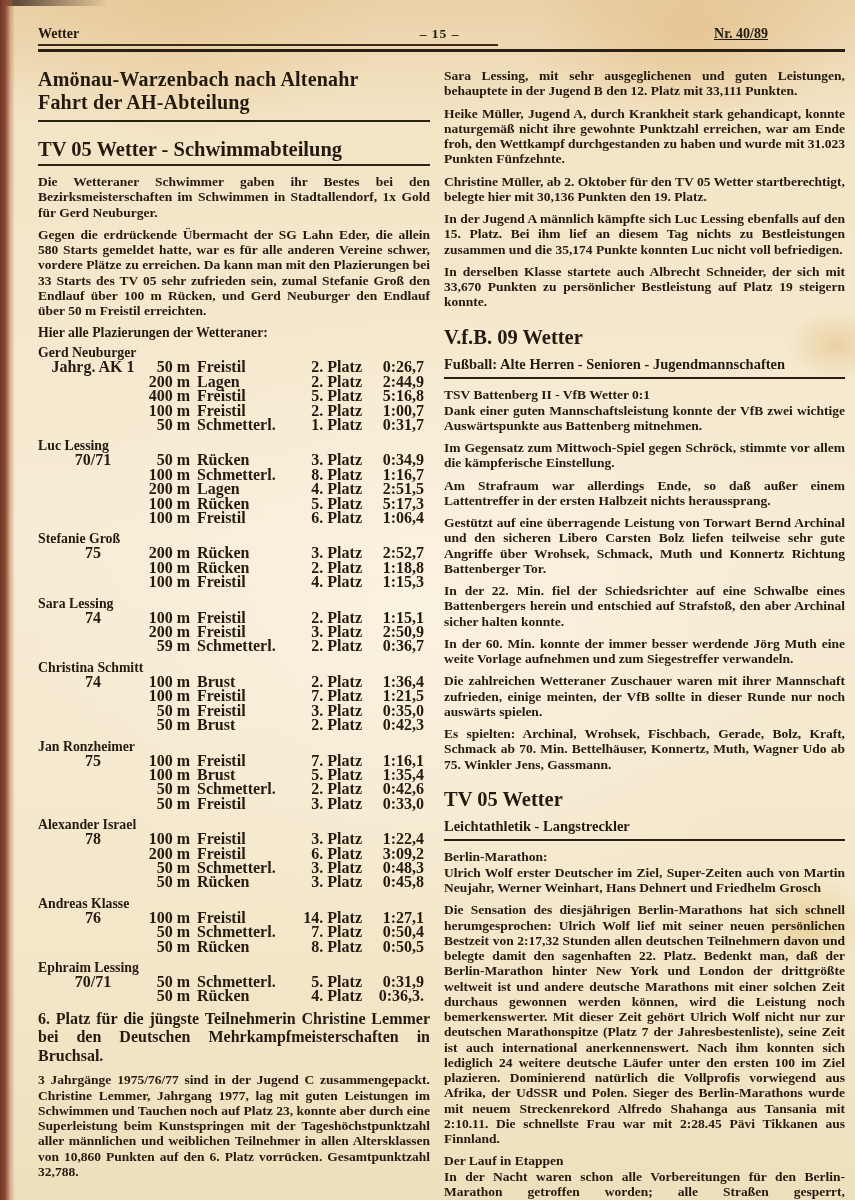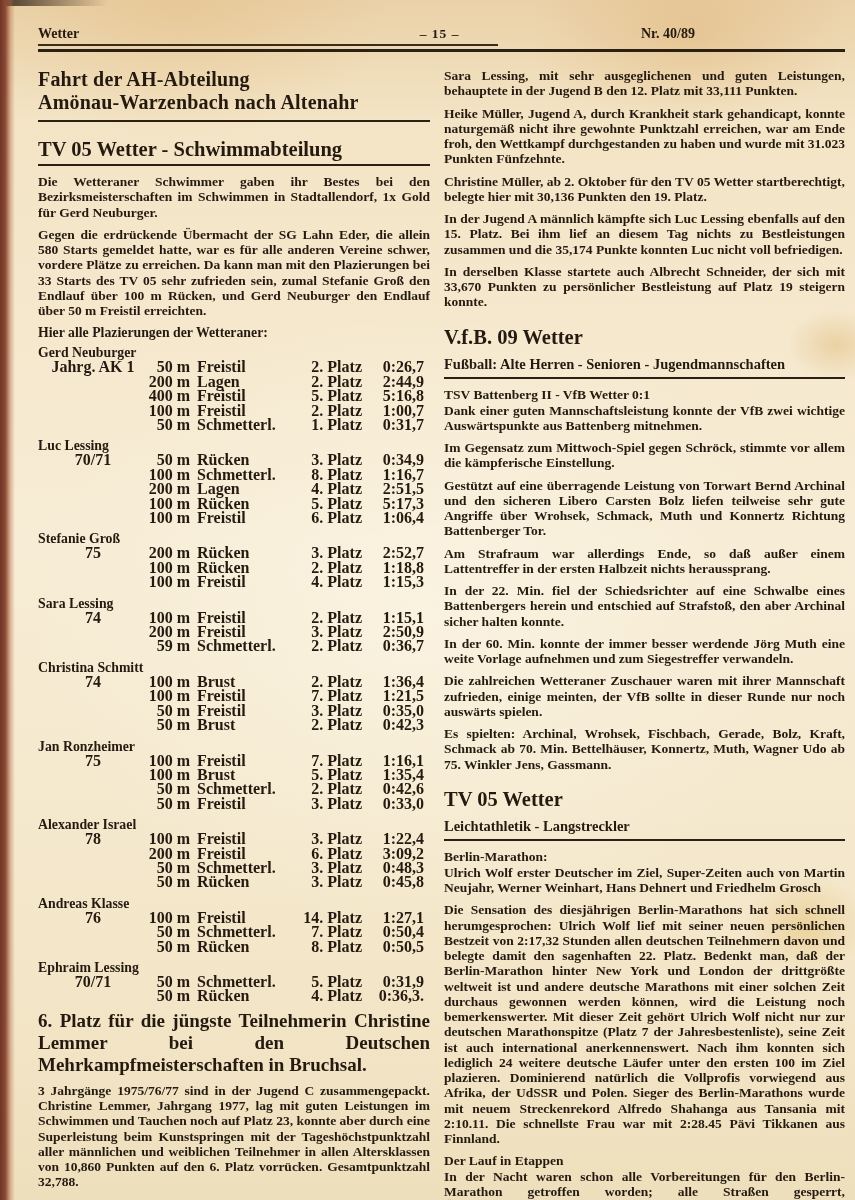--- a/index.html
+++ b/index.html
@@ -17,40 +17,40 @@
   }
   .edge-strip{position:absolute;left:0;top:0;width:15px;height:1200px;z-index:5;
     background:linear-gradient(90deg,#6e3526 0%,#8c4933 35%,rgba(178,106,74,0.45) 68%,rgba(200,150,110,0) 100%);}
   .corner-mark{position:absolute;left:0;top:0;width:120px;height:6px;
     background:linear-gradient(90deg,rgba(40,24,14,0.85),rgba(40,24,14,0) 90%);}
   .page{position:relative;z-index:2;padding:26px 10px 0 38px;}
 
   .page-header{display:flex;align-items:baseline;font-size:14px;}
   .ph-left{width:200px;}
   .ph-center{flex:1;text-align:center;font-size:13.5px;letter-spacing:1px;}
-  .ph-right{width:200px;text-align:left;padding-right:4px;}
+  .ph-right{width:200px;text-align:center;padding-right:4px;text-decoration:underline;}
   .rule-thin{border-top:2px solid #3a2c1a;width:57%;margin-top:2px;}
   .rule-thick{border-top:3.5px solid #2b2014;margin-top:3px;}
 
   .columns{display:flex;gap:14px;padding-top:16px;}
   .col-left{width:392px;flex:none;}
   .col-right{flex:1;min-width:0;}
 
   .art-title{font-size:20px;line-height:1.14;letter-spacing:0.2px;}
   .art-rule{border-top:2.2px solid #2b2014;margin:6px 0 8px;}
   .sec-title{font-size:20.5px;line-height:1.1;margin-top:16px;}
   .sub-title{font-size:14.5px;margin-top:8px;}
   .sub-rule{border-top:2.5px solid #2b2014;margin:4px 0 8px;}
 
   .para{margin:0 0 7px;font-size:13.5px;line-height:1.13;text-align:justify;
         hyphens:auto;-webkit-hyphens:auto;}
   .tight .para{margin:0;}
   .lead-line{font-size:13.5px;line-height:1.15;margin:0;}
   .table-intro{font-size:13.8px;margin:2px 0 4px;}
-  .highlight{font-size:19px;line-height:1.16;margin:4px 0 7px;text-align:justify;}
+  .highlight{font-size:16px;line-height:1.16;margin:4px 0 7px;text-align:justify;}
 
   .swim-table{padding-right:6px;}
   .swimmer{margin-bottom:6px;}
   .swimmer-name{font-size:13.8px;line-height:15px;}
   .srow{display:grid;grid-template-columns:110px 46px 1fr 78px 62px;
         font-size:16px;line-height:14.4px;}
   .c-cls{text-align:center;}
   .c-dist{text-align:right;padding-right:4px;}
   .c-stroke{padding-left:3px;}
   .c-place{text-align:right;}
@@ -71,22 +71,22 @@
   </div>
   <div class="rule-thin"></div>
   <div class="rule-thick"></div>
 
   <div class="columns">
 
     <div class="col-left">
 
       <div>
         <div class="art-title">
+          <div>Amönau-Warzenbach nach Altenahr</div>
           <div>Fahrt der AH-Abteilung</div>
-          <div>Amönau-Warzenbach nach Altenahr</div>
         </div>
         <div class="art-rule"></div>
       </div>
 
       <div>
         <div class="sec-title">TV 05 Wetter - Schwimmabteilung</div>
         <div class="sub-rule"></div>
         <div>
             <p class="para">Die Wetteraner Schwimmer gaben ihr Bestes bei den Bezirksmeisterschaften im Schwimmen in Stadtallendorf, 1x Gold für Gerd Neuburger.</p>
             <p class="para">Gegen die erdrückende Übermacht der SG Lahn Eder, die allein 580 Starts gemeldet hatte, war es für alle anderen Vereine schwer, vordere Plätze zu erreichen. Da kann man mit den Plazierungen bei 33 Starts des TV 05 sehr zufrieden sein, zumal Stefanie Groß den Endlauf über 100 m Rücken, und Gerd Neuburger den Endlauf über 50 m Freistil erreichten.</p>
@@ -369,22 +369,22 @@
         </div>
 
       <div>
         <div class="sec-title">V.f.B. 09 Wetter</div>
         <div class="sub-title">Fußball: Alte Herren - Senioren - Jugendmannschaften</div>
         <div class="sub-rule"></div>
         <div class="lead-line">TSV Battenberg II - VfB Wetter 0:1</div>
         <div>
             <p class="para">Dank einer guten Mannschaftsleistung konnte der VfB zwei wichtige Auswärtspunkte aus Battenberg mitnehmen.</p>
             <p class="para">Im Gegensatz zum Mittwoch-Spiel gegen Schröck, stimmte vor allem die kämpferische Einstellung.</p>
+            <p class="para">Am Strafraum war allerdings Ende, so daß außer einem Lattentreffer in der ersten Halbzeit nichts heraussprang.</p>
             <p class="para">Gestützt auf eine überragende Leistung von Torwart Bernd Archinal und den sicheren Libero Carsten Bolz liefen teilweise sehr gute Angriffe über Wrohsek, Schmack, Muth und Konnertz Richtung Battenberger Tor.</p>
-            <p class="para">Am Strafraum war allerdings Ende, so daß außer einem Lattentreffer in der ersten Halbzeit nichts heraussprang.</p>
             <p class="para">In der 22. Min. fiel der Schiedsrichter auf eine Schwalbe eines Battenbergers herein und entschied auf Strafstoß, den aber Archinal sicher halten konnte.</p>
             <p class="para">In der 60. Min. konnte der immer besser werdende Jörg Muth eine weite Vorlage aufnehmen und zum Siegestreffer verwandeln.</p>
             <p class="para">Die zahlreichen Wetteraner Zuschauer waren mit ihrer Mannschaft zufrieden, einige meinten, der VfB sollte in dieser Runde nur noch auswärts spielen.</p>
             <p class="para">Es spielten: Archinal, Wrohsek, Fischbach, Gerade, Bolz, Kraft, Schmack ab 70. Min. Bettelhäuser, Konnertz, Muth, Wagner Udo ab 75. Winkler Jens, Gassmann.</p>
           </div>
       </div>
 
       <div>
         <div class="sec-title">TV 05 Wetter</div>
         <div class="sub-title">Leichtathletik - Langstreckler</div>

